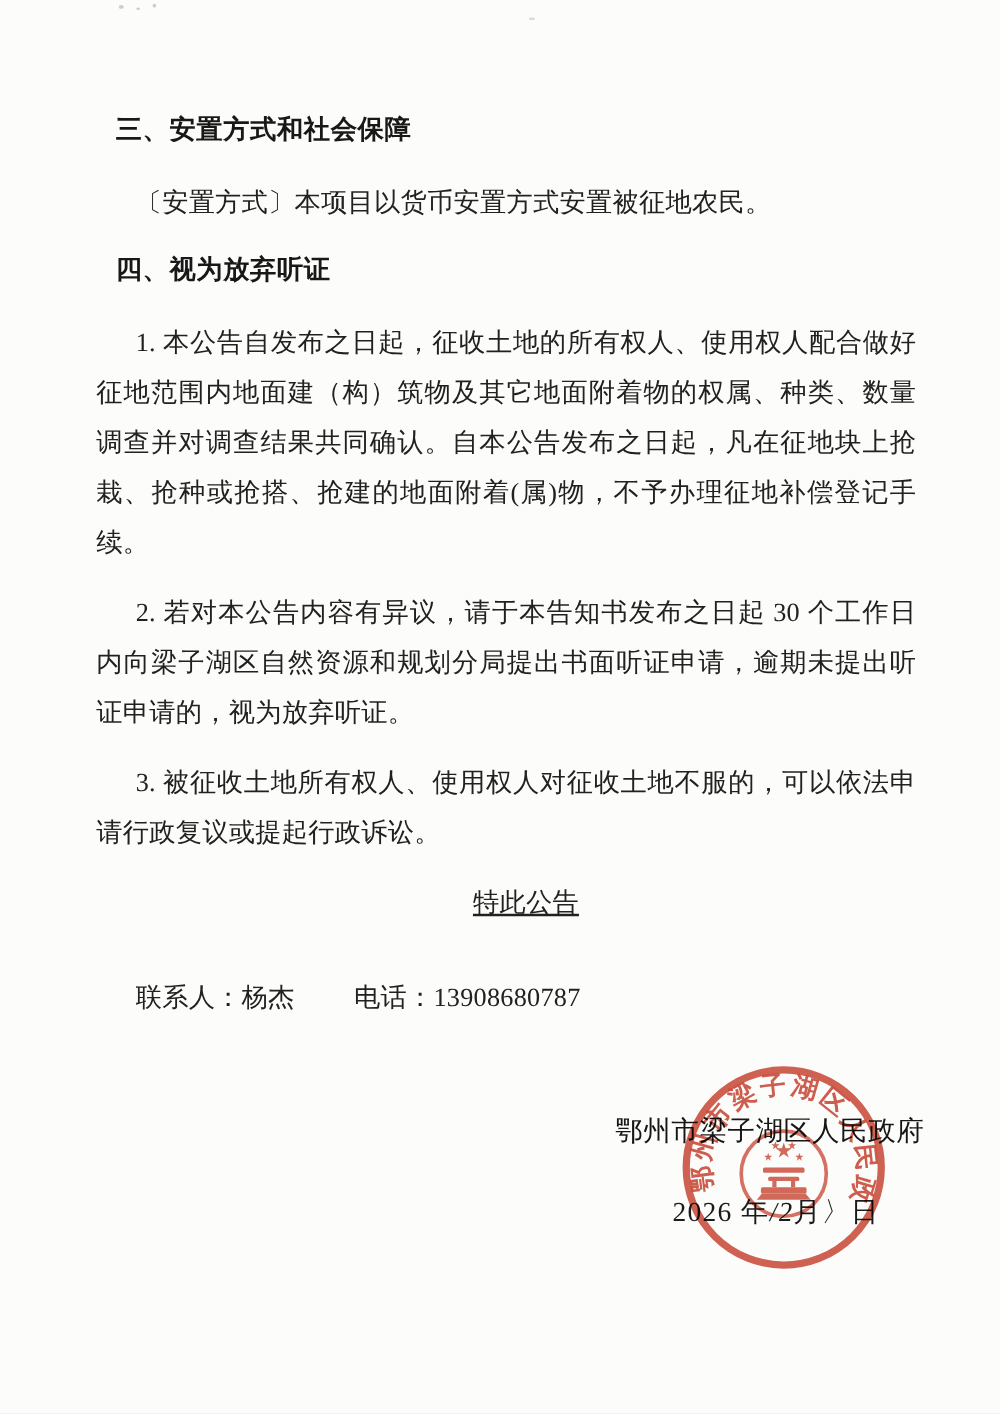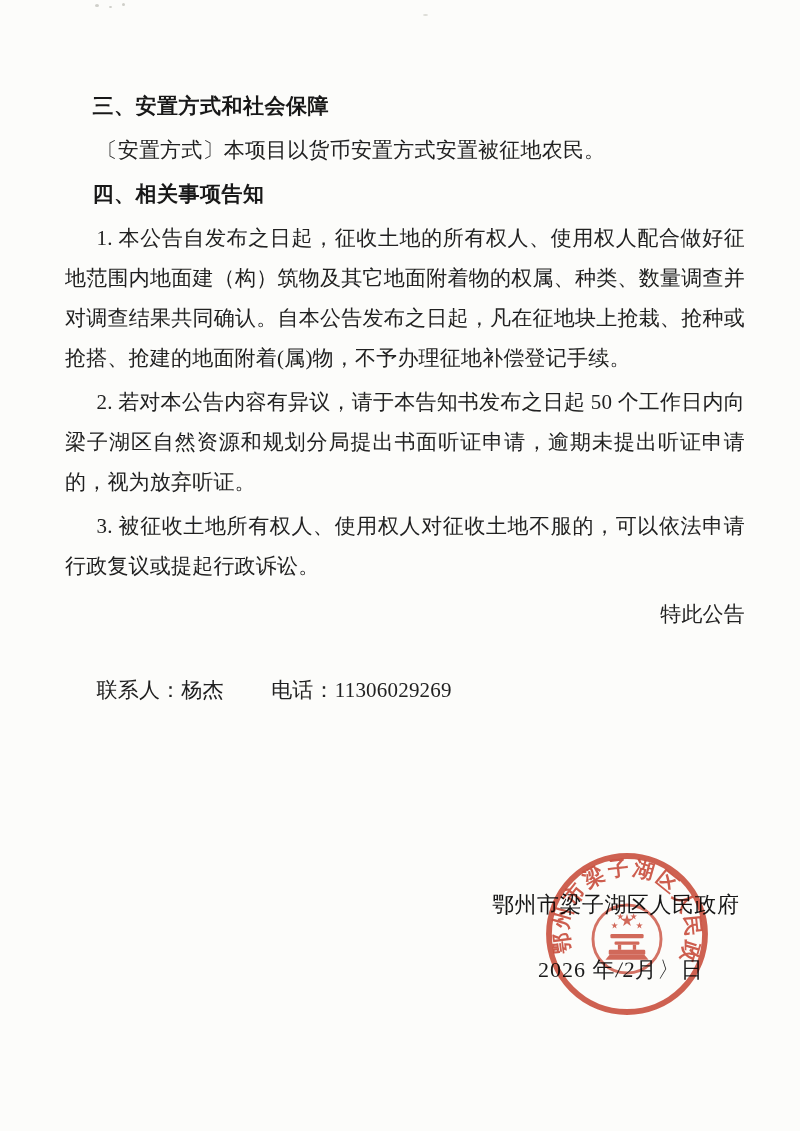--- a/index.html
+++ b/index.html
@@ -10,35 +10,35 @@
     background:var(--paper,#fcfcfa);
     overflow:hidden;
     color:var(--ink,#212121);
     font-family:"Liberation Serif","DejaVu Serif",serif;
   }
   .content {
     position:absolute; left:61px; top:86px; width:688px;
   }
   .sec-heading {
     margin:0;
-    font-family:Liberation Sans, sans-serif;
+    font-family:Liberation Mono, monospace;
     font-weight:700;
     font-size:21px; line-height:40px;
     text-indent:1.5em;
     color:#181818;
     letter-spacing:0.5px;
   }
   .para {
-    margin:4px;
+    margin:16px;
     font-size:21px; line-height:40px;
     text-align:justify; text-justify:inter-character;
     text-indent:1.5em;
     letter-spacing:0.2px;
   }
-  .closing { margin-top:8px; text-align:right; }
+  .closing { margin-top:8px; text-align:center;text-decoration:underline; }
   .contact { margin-top:36px; text-align:left; }
   .contact .phone { margin-left:42px; }
 
   .issuer {
     position:absolute; left:492px; top:890px; z-index:2;
     font-size:22px; letter-spacing:0.5px; color:#161616;
     white-space:nowrap;
   }
   .dateline {
     position:absolute; left:538px; top:955px; z-index:2;
@@ -83,33 +83,33 @@
   <div class="content">
 
     <section>
       <h3 class="sec-heading">三、安置方式和社会保障</h3>
       <div>
           <p class="para">〔安置方式〕本项目以货币安置方式安置被征地农民。</p>
         </div>
     </section>
 
     <section>
-      <h3 class="sec-heading">四、相关事项告知</h3>
+      <h3 class="sec-heading">四、视为放弃听证</h3>
       <div>
           <p class="para">1. 本公告自发布之日起，征收土地的所有权人、使用权人配合做好征地范围内地面建（构）筑物及其它地面附着物的权属、种类、数量调查并对调查结果共同确认。自本公告发布之日起，凡在征地块上抢栽、抢种或抢搭、抢建的地面附着(属)物，不予办理征地补偿登记手续。</p>
-          <p class="para">2. 若对本公告内容有异议，请于本告知书发布之日起 50 个工作日内向梁子湖区自然资源和规划分局提出书面听证申请，逾期未提出听证申请的，视为放弃听证。</p>
+          <p class="para">2. 若对本公告内容有异议，请于本告知书发布之日起 30 个工作日内向梁子湖区自然资源和规划分局提出书面听证申请，逾期未提出听证申请的，视为放弃听证。</p>
           <p class="para">3. 被征收土地所有权人、使用权人对征收土地不服的，可以依法申请行政复议或提起行政诉讼。</p>
         </div>
     </section>
 
     <p class="para closing">特此公告</p>
 
     <p class="para contact">
       <span>联系人：杨杰</span>
-      <span class="phone">电话：11306029269</span>
+      <span class="phone">电话：13908680787</span>
     </p>
 
   </div>
 
   <div class="issuer">鄂州市梁子湖区人民政府</div>
 
   <div class="dateline"><span>2026 年</span><span class="hand">/2</span><span>月</span><span class="hand">〉</span><span>日</span></div>
 
   <svg class="seal" viewBox="0 0 200 200" xmlns="http://www.w3.org/2000/svg">
     <defs>

